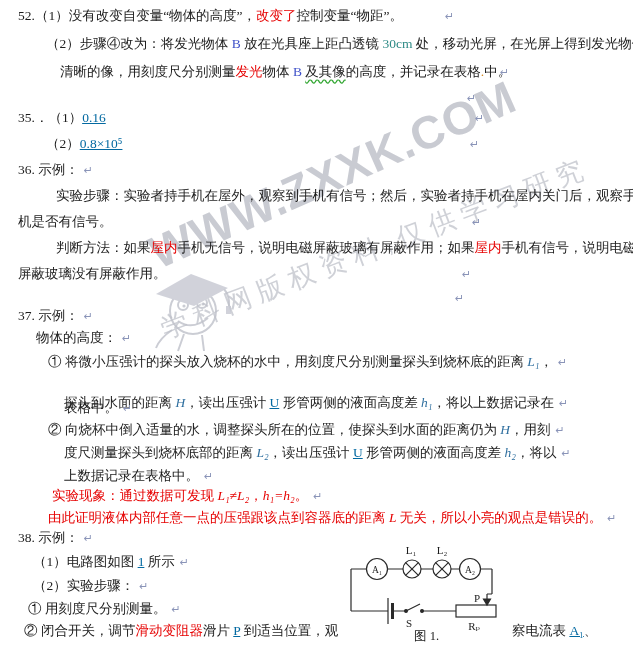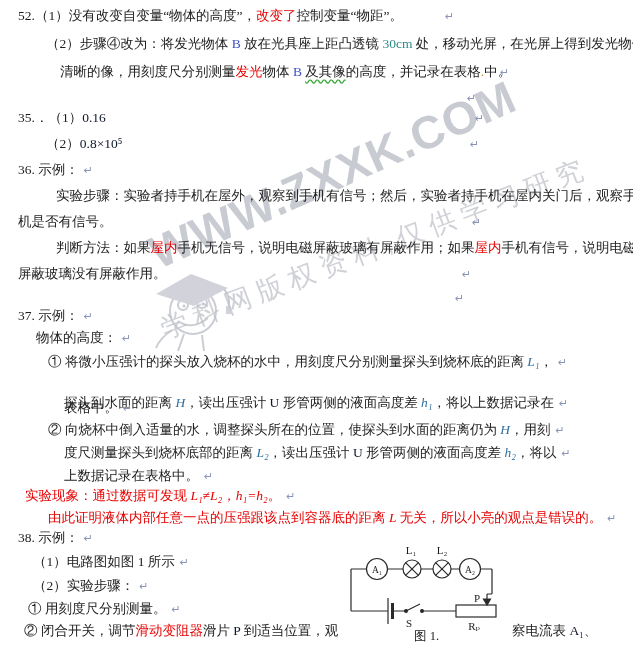--- a/index.html
+++ b/index.html
@@ -4,21 +4,21 @@
 <style>
   html,body{margin:0;padding:0;background:#fff;}
   #page{position:relative;width:633px;height:648px;background:#ffffff;overflow:hidden;
         font-family:"Liberation Serif","DejaVu Serif",serif;font-size:13.5px;color:#1c1c1c;}
   .line{position:absolute;height:20px;line-height:20px;white-space:pre;left:0;right:0;}
   .line > span{display:inline;}
   .k{color:#1c1c1c;}
   .r{color:#e60000;}
   .b{color:#3f51c9;}
   .t{color:#2e8b86;}
-  .n{color:#0f172a;}
+  .n{color:#0369a1;text-decoration:underline;}
   .v{color:#2f6f9f;font-style:italic;}
   .rv{color:#e60000;font-style:italic;}
   .g{text-decoration:underline;text-decoration-style:wavy;text-decoration-color:#2fa52f;text-underline-offset:3px;}
   .o{color:#d4881f;}
   .pm{color:#8a94b8;font-size:11px;margin-left:5px;font-family:"DejaVu Sans",sans-serif;}
   .pm.abs{position:absolute;top:1px;margin-left:0;}
   
   .wm{position:absolute;color:rgba(148,152,166,0.50);font-family:"Liberation Sans","DejaVu Sans",sans-serif;
       transform-origin:0 50%;pointer-events:none;white-space:nowrap;}
   #wm1{left:152px;top:228px;font-size:46px;font-weight:bold;letter-spacing:1px;transform:rotate(-24deg);}
@@ -85,21 +85,21 @@
   <div class="line" style="top:393px"><span style="margin-left:64px" class="k">探头到水面的距离 </span><span class="v">H</span><span class="k">，读出压强计 </span><span class="n">U</span><span class="k"> 形管两侧的液面高度差 </span><span class="v">h₁</span><span class="k">，将以上数据记录在</span><span class="pm">↵</span></div>
 
   <div class="line" style="top:398px"><span style="margin-left:64px" class="k">表格中。</span><span class="pm">↵</span></div>
 
   <div class="line" style="top:420px"><span style="margin-left:48px" class="k">② 向烧杯中倒入适量的水，调整探头所在的位置，使探头到水面的距离仍为 </span><span class="v">H</span><span class="k">，用刻</span><span class="pm">↵</span></div>
 
   <div class="line" style="top:443px"><span style="margin-left:64px" class="k">度尺测量探头到烧杯底部的距离 </span><span class="v">L₂</span><span class="k">，读出压强计 </span><span class="n">U</span><span class="k"> 形管两侧的液面高度差 </span><span class="v">h₂</span><span class="k">，将以</span><span class="pm">↵</span></div>
 
   <div class="line" style="top:466px"><span style="margin-left:64px" class="k">上数据记录在表格中。</span><span class="pm">↵</span></div>
 
-  <div class="line" style="top:486px"><span style="margin-left:25px" class="r">实验现象：通过数据可发现 </span><span class="rv">L₁≠L₂</span><span class="r">，</span><span class="rv">h₁=h₂</span><span class="r">。</span><span class="pm">↵</span></div>
+  <div class="line" style="top:486px"><span style="margin-left:52px" class="r">实验现象：通过数据可发现 </span><span class="rv">L₁≠L₂</span><span class="r">，</span><span class="rv">h₁=h₂</span><span class="r">。</span><span class="pm">↵</span></div>
 
   <div class="line" style="top:508px"><span style="margin-left:48px" class="r">由此证明液体内部任意一点的压强跟该点到容器底的距离 </span><span class="rv">L</span><span class="r"> 无关，所以小亮的观点是错误的。</span><span class="pm">↵</span></div>
 
   <div class="line" style="top:528px"><span style="margin-left:18px" class="k">38. 示例：</span><span class="pm">↵</span></div>
 
   <div class="line" style="top:552px"><span style="margin-left:33px" class="k">（1）电路图如图 </span><span class="n">1</span><span class="k"> 所示</span><span class="pm">↵</span></div>
 
   <div class="line" style="top:576px"><span style="margin-left:33px" class="k">（2）实验步骤：</span><span class="pm">↵</span></div>
 
   <div class="line" style="top:599px"><span style="margin-left:28px" class="k">① 用刻度尺分别测量。</span><span class="pm">↵</span></div>

